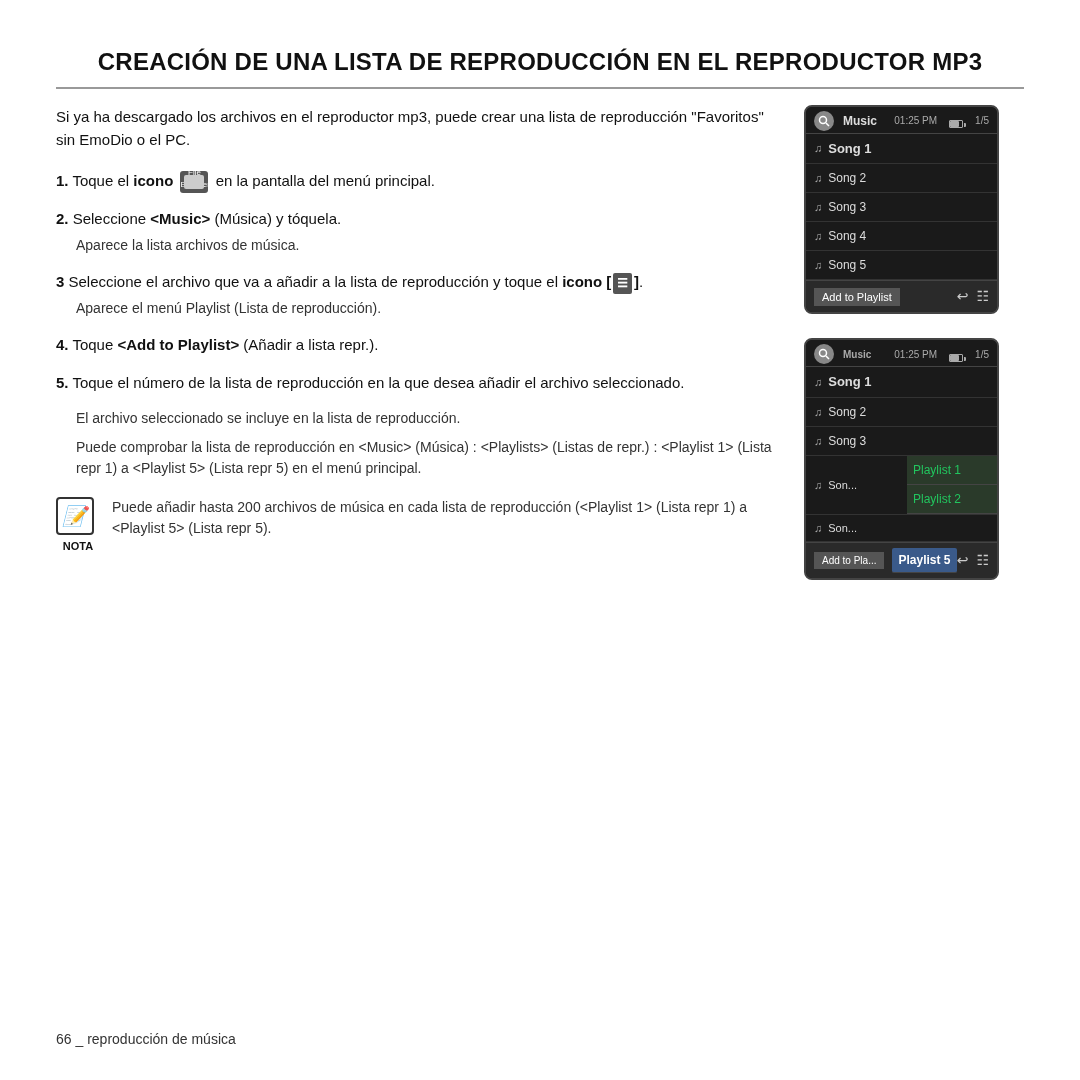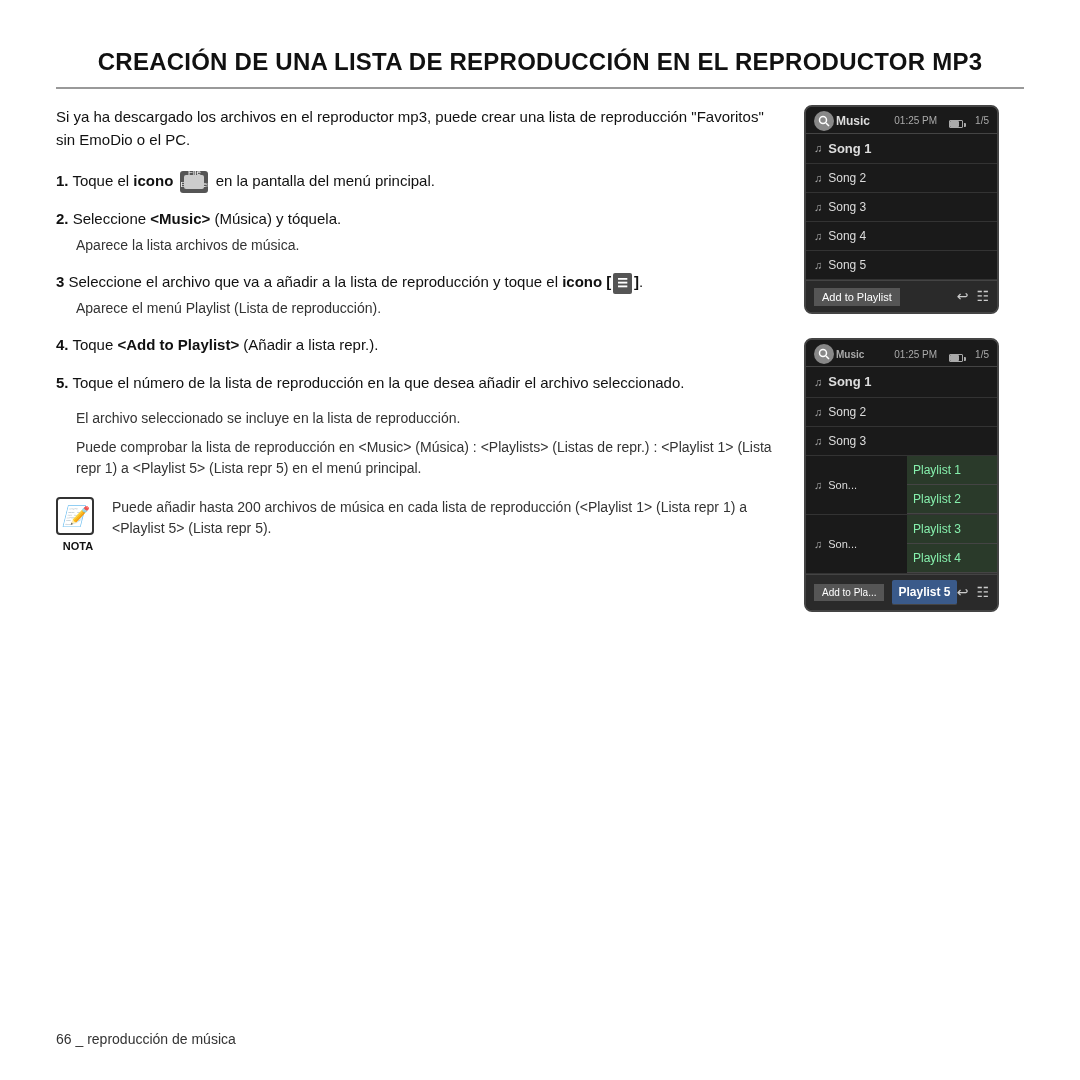--- a/index.html
+++ b/index.html
@@ -175,21 +175,21 @@
       padding: 4px 8px 2px 8px;
       display: flex;
       align-items: center;
       justify-content: space-between;
       border-bottom: 1px solid #444;
     }
 
     .device-header-left {
       display: flex;
       align-items: center;
-      gap: 2px;
+      gap: 9px;
       justify-content: space-between;
     }
 
     .device-icon {
       width: 20px;
       height: 20px;
       background: #888;
       border-radius: 50%;
       display: flex;
       align-items: center;
@@ -300,21 +300,21 @@
       align-items: center;
       padding: 5px 6px;
       border-bottom: 1px solid #444;
     }
 
     .playlist-overlay-row.highlighted {
       background: #3a5a8a;
     }
 
     .playlist-text {
-      color: #86efac;
+      color: #22c55e;
       font-size: 12px;
     }
 
     .playlist-text.highlight {
       color: #fff;
       font-weight: 600;
     }
 
     
     .device2-row {
@@ -500,28 +500,20 @@
               <span class="playlist-text">Playlist 2</span>
             </div>
           </div>
         </div>
 
         <div class="device2-row">
           <div class="device2-row-left">
             <span class="music-note">♫</span>
             <span class="row-text" style="font-size:11px;">Son...</span>
           </div>
-          <div class="playlist-panel">
-            <div class="playlist-overlay-row">
-              <span class="playlist-text">Playlist 3</span>
-            </div>
-            <div class="playlist-overlay-row">
-              <span class="playlist-text">Playlist 4</span>
-            </div>
-          </div>
         </div>
       </div>
       <div class="device-footer">
         <div style="display:flex;align-items:center;gap:8px;">
           <button class="footer-btn" style="font-size:10px;">Add to Pla...</button>
           <div class="playlist-overlay-row highlighted" style="padding:3px 6px;border-radius:2px;">
             <span class="playlist-text highlight">Playlist 5</span>
           </div>
         </div>
         <div class="footer-icons">

